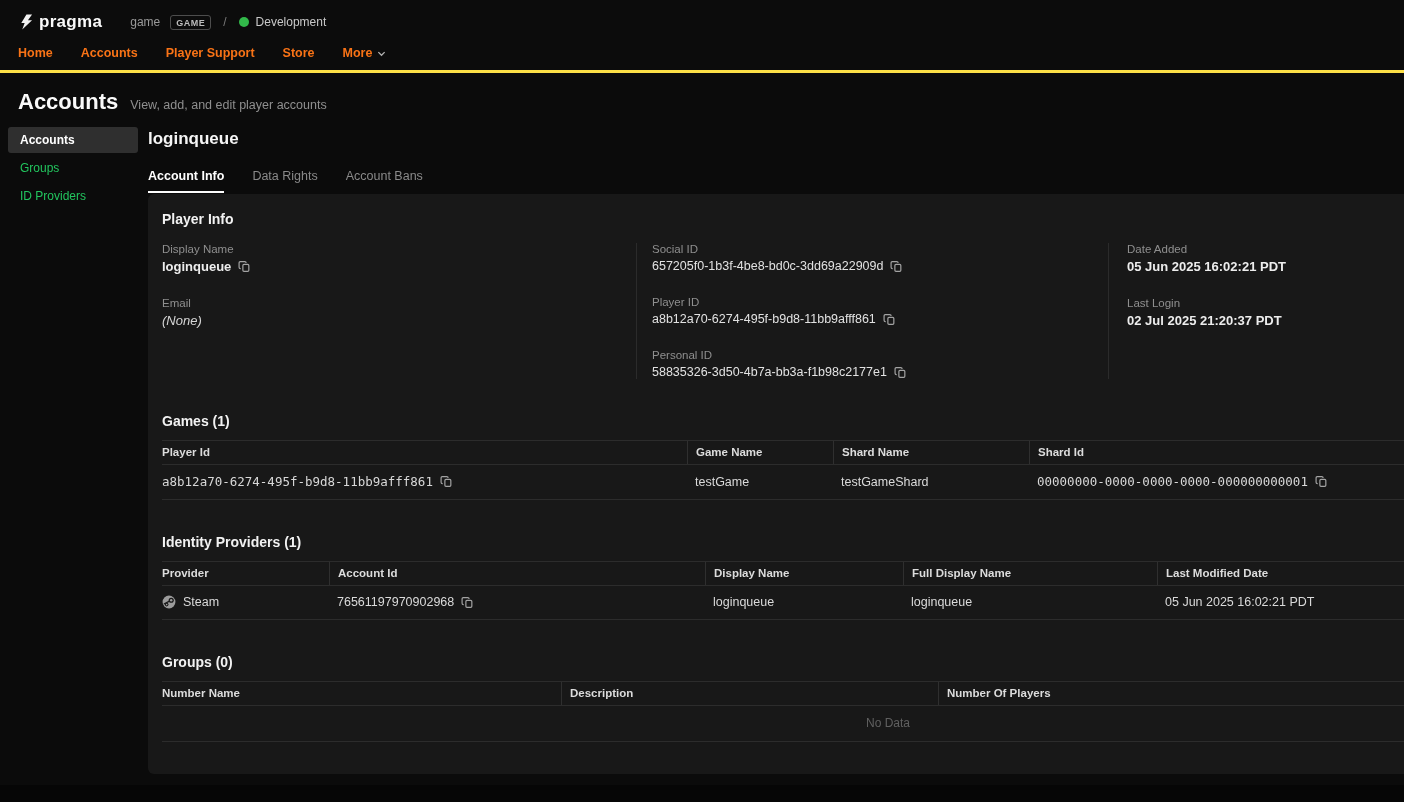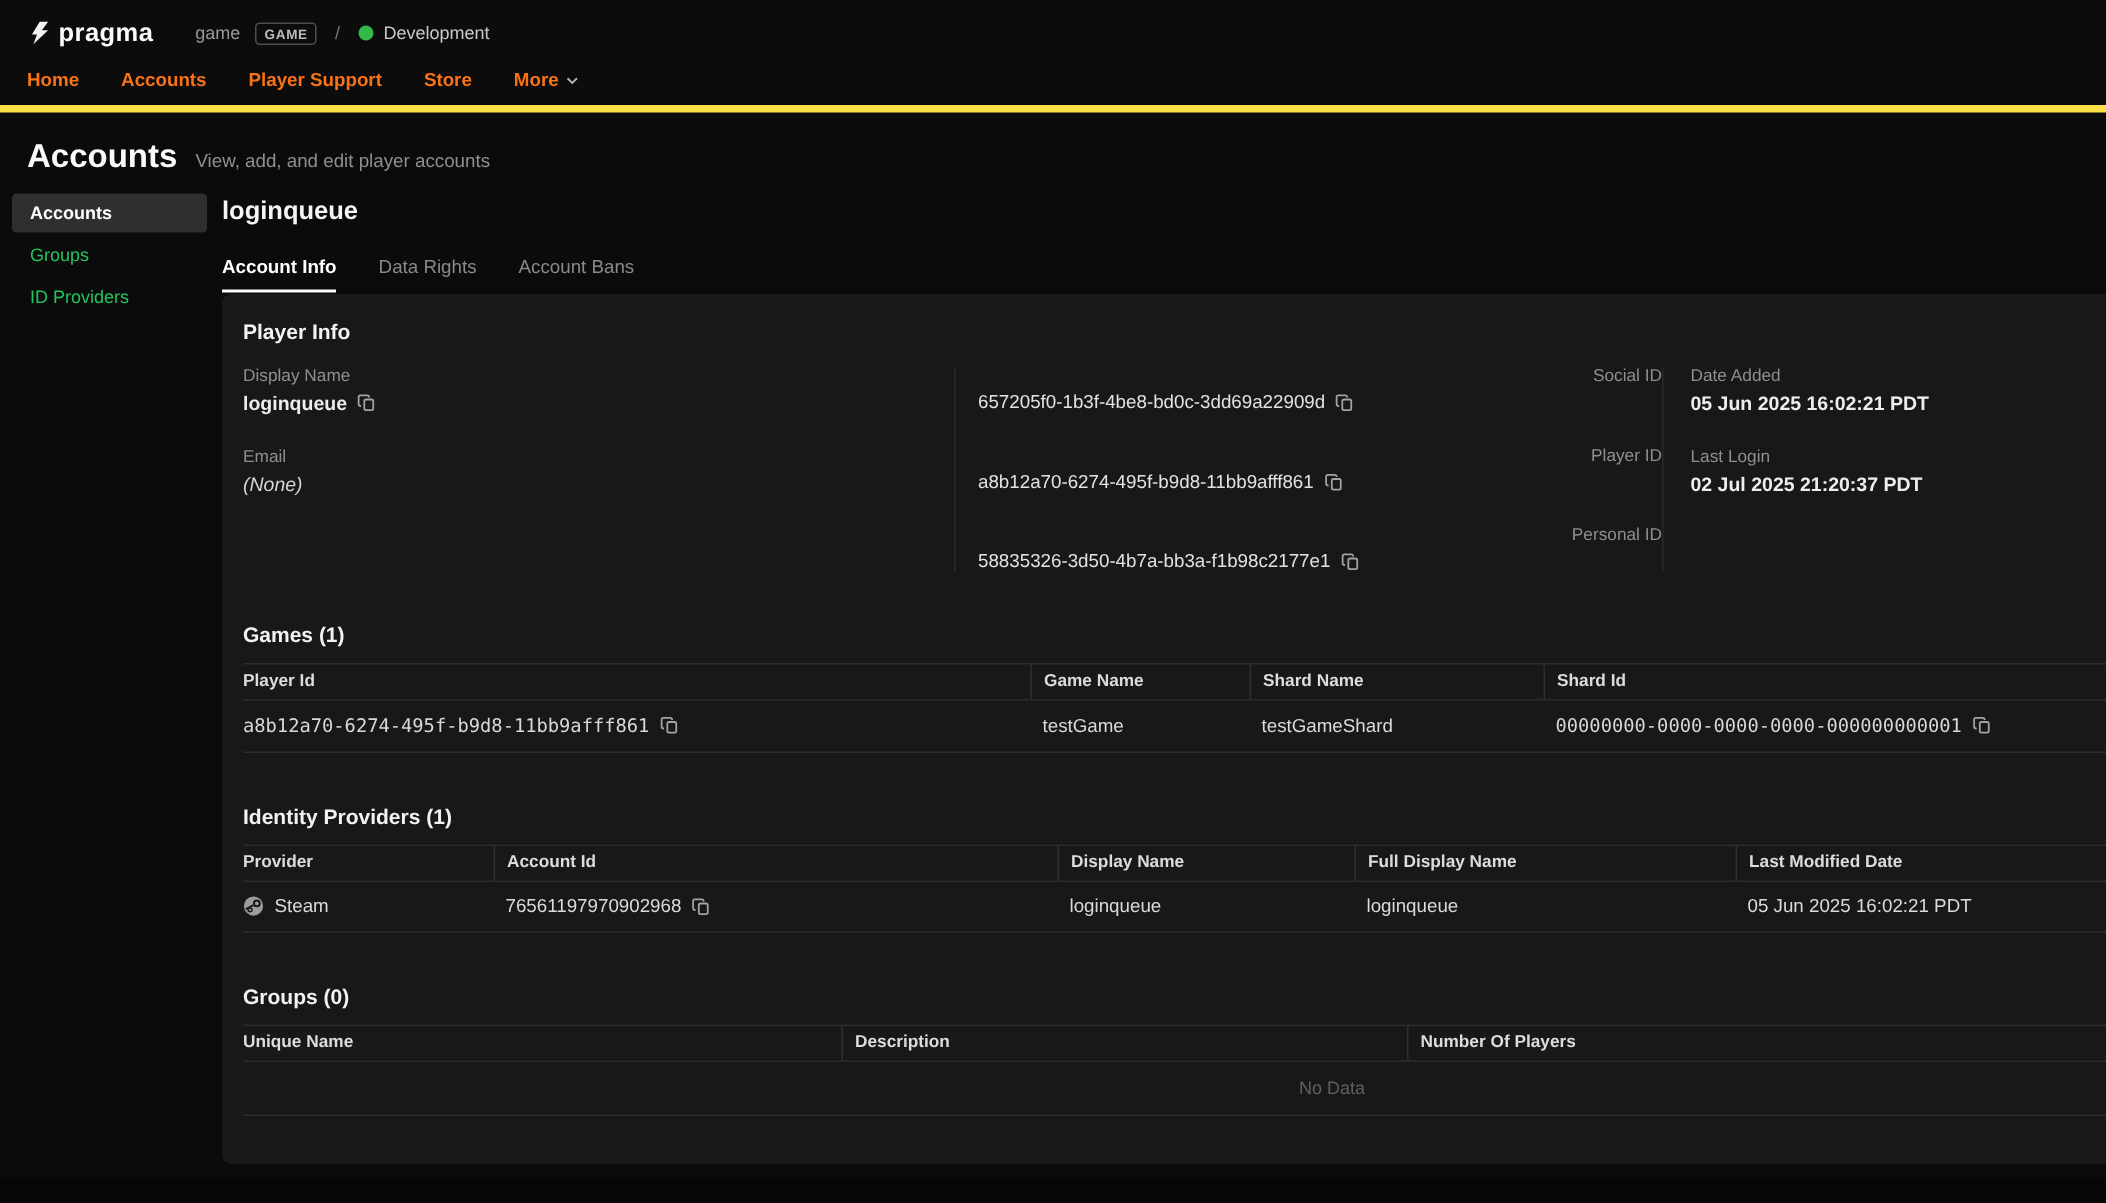--- a/index.html
+++ b/index.html
@@ -6,21 +6,21 @@
   html,body { width:1404px; height:802px; overflow:hidden; }
   body {
     background:#0b0b0b;
     font-family:"Liberation Sans","DejaVu Sans",sans-serif;
     color:#ececec;
     -webkit-font-smoothing:antialiased;
   }
   .mono { font-family:"DejaVu Sans Mono",monospace; }
 
   
-  .topbar { padding:10px 18px 8px; border-bottom:5px solid #fde047; background:#0c0c0c; }
+  .topbar { padding:10px 18px 8px; border-bottom:3px solid #fde047; background:#0c0c0c; }
   .brand-row { display:flex; align-items:center; height:24px; }
   .brand { display:flex; align-items:center; gap:6px; }
   .brand-name { font-size:17px; font-weight:700; color:#fafafa; letter-spacing:0.3px; }
   .proj { margin-left:28px; font-size:12px; color:#9a9a9a; }
   .proj-badge {
     margin-left:10px; font-size:9px; font-weight:700; letter-spacing:0.5px;
     color:#bdbdbd; border:1px solid #4d4d4d; border-radius:3px; padding:2px 5px 1px;
   }
   .crumb-sep { margin-left:12px; color:#787878; font-size:12px; }
   .env { display:flex; align-items:center; gap:7px; margin-left:12px; }
@@ -50,21 +50,21 @@
 
   
   .card {
     margin-top:1px; background:#181818; border-radius:6px;
     width:1480px; height:580px; padding:17px 14px; overflow:hidden;
   }
   .section-title { font-size:14px; font-weight:700; color:#f2f2f2; }
 
   
   .pi-grid { display:grid; grid-template-columns:474px 472px 1fr; margin-top:16px; }
-  .pi-col2 { border-left:1px solid #2b2b2b; padding-left:15px;text-align:right; }
+  .pi-col2 { border-left:1px solid #2b2b2b; padding-left:15px; }
   .pi-col3 { border-left:1px solid #2b2b2b; padding-left:18px; }
   .field { margin-bottom:23px; }
   .field:last-child { margin-bottom:0; }
   .f-label { font-size:11.5px; color:#8f8f8f; margin-bottom:4px; }
   .f-value { font-size:13px; font-weight:600; color:#ededed; display:flex; align-items:center; gap:7px; }
   .f-value.mono { font-family:Liberation Sans, sans-serif; font-size:12.5px; font-weight:400; color:#e2e2e2; }
   .f-value.muted { font-style:italic; font-weight:400; color:#d6d6d6; }
   .copy-btn { width:13px; height:13px; color:#a3a3a3; cursor:pointer; flex:none; display:inline-flex; }
   .copy-btn svg { width:13px; height:13px; }
 
@@ -285,21 +285,21 @@
             <div class="td">loginqueue</div>
             <div class="td">05 Jun 2025 16:02:21 PDT</div>
           </div>
         </div>
       </div>
 
       <div class="section">
         <div class="section-title">Groups (0)</div>
         <div class="tbl">
           <div class="grid g-groups tbl-head">
-            <div class="th">Unique Name</div>
+            <div class="th">Number Name</div>
             <div class="th">Description</div>
             <div class="th">Number Of Players</div>
           </div>
           <div class="grid g-groups tbl-row">
             <div class="no-data">No Data</div>
           </div>
         </div>
       </div>
 
     </div>

